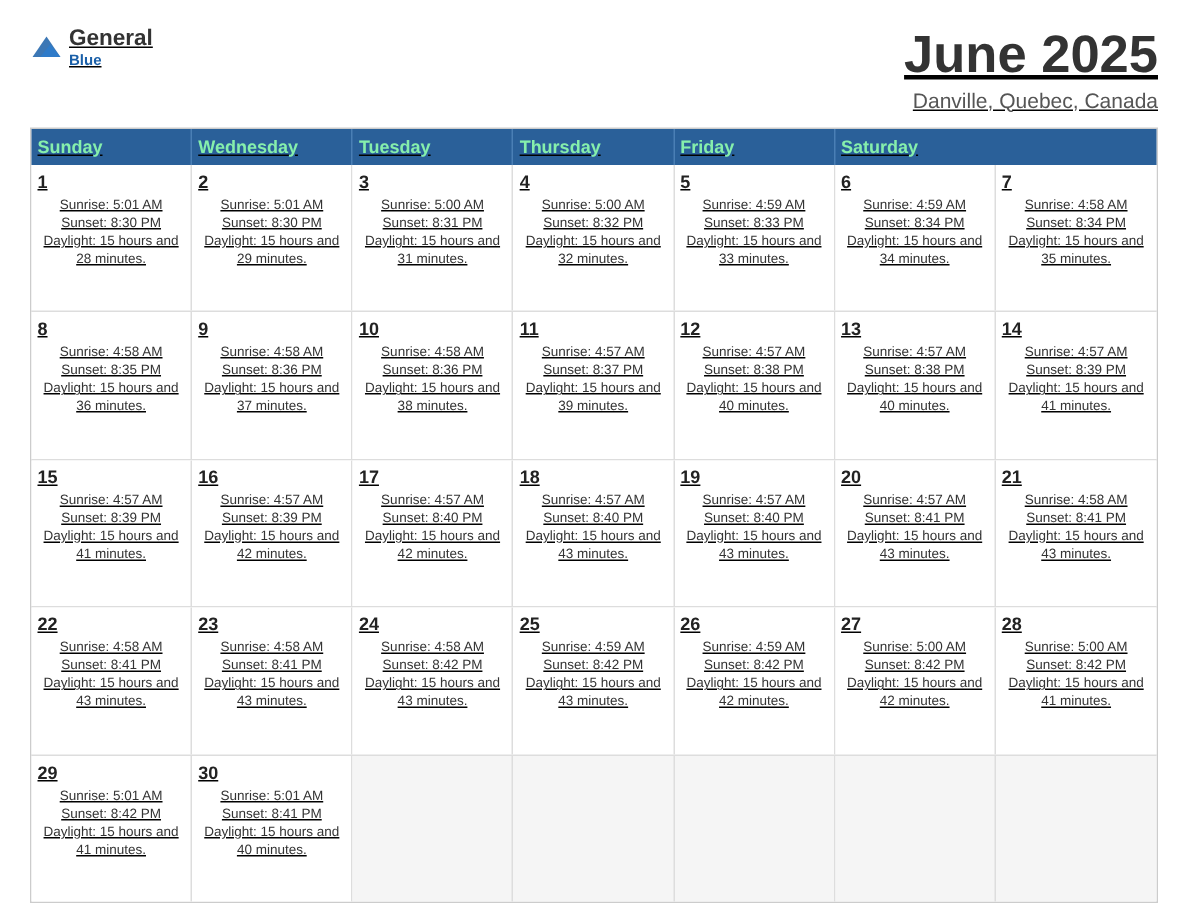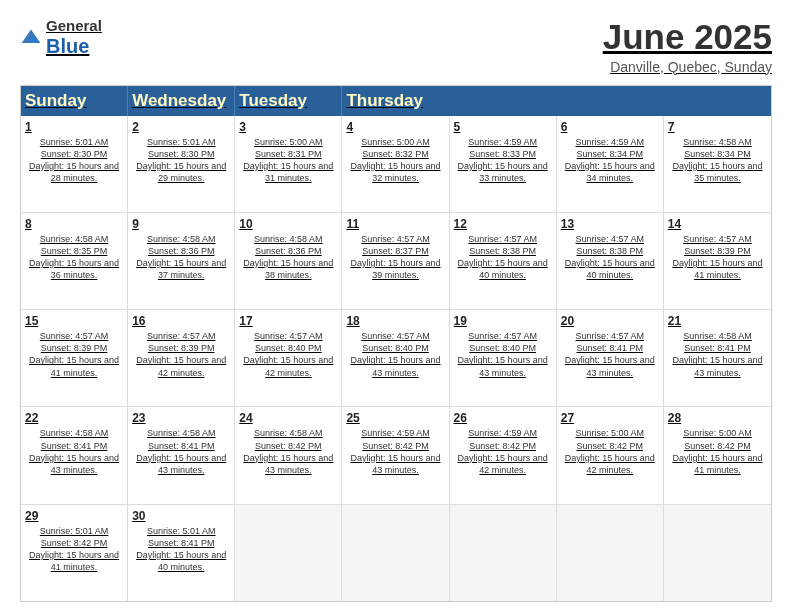--- a/index.html
+++ b/index.html
@@ -33,21 +33,21 @@
       display: flex;
       flex-direction: column;
       line-height: 1.1;
     }
     .logo-general {
       font-size: 15px;
       font-weight: bold;
       color: #333;
     }
     .logo-blue {
-      font-size: 20px;
+      font-size: 10px;
       font-weight: bold;
       color: #1a5fa8;
     }
     .logo-icon {
       width: 22px;
       height: 22px;
     }
     .title-block {
       text-align: right;
     }
@@ -67,22 +67,22 @@
       display: flex;
       flex-direction: column;
       border: 1px solid #ccc;
     }
     .cal-header {
       display: grid;
       grid-template-columns: repeat(7, 1fr);
       background: #2a6099;
     }
     .cal-header-cell {
-      color: #fef9c3;
-      font-size: 17px;
+      color: #86efac;
+      font-size: 12px;
       font-weight: bold;
       padding: 5px 4px;
       text-align: left;
       border-right: 1px solid #4a7fb5;
     }
     .cal-header-cell:last-child { border-right: none; }
     .cal-body {
       flex: 1;
       display: flex;
       flex-direction: column;
@@ -129,30 +129,32 @@
         <polygon points="2,20 13,4 24,20" fill="#1a5fa8" opacity="0.85"></polygon>
         <polygon points="8,20 16,10 24,20" fill="#2a7dd1" opacity="0.7"></polygon>
       </svg>
       <div class="logo-text">
         <span class="logo-general">General</span>
         <span class="logo-blue">Blue</span>
       </div>
     </div>
     <div class="title-block">
       <div class="main-title">June 2025</div>
-      <div class="subtitle">Danville, Quebec, Sunday</div>
+      <div class="subtitle">Danville, Quebec, Canada</div>
     </div>
   </div>
 
   <div class="calendar">
     <div class="cal-header">
       <div class="cal-header-cell">Sunday</div>
       <div class="cal-header-cell">Wednesday</div>
       <div class="cal-header-cell">Tuesday</div>
       <div class="cal-header-cell">Thursday</div>
+      <div class="cal-header-cell">Friday</div>
+      <div class="cal-header-cell">Saturday</div>
     </div>
     <div class="cal-body">
 
       <div class="cal-row">
         <div class="cal-cell">
           <span class="day-num">1</span>
           <div class="cell-text">Sunrise: 5:01 AM<br>Sunset: 8:30 PM<br>Daylight: 15 hours and 28 minutes.</div>
         </div>
         <div class="cal-cell">
           <span class="day-num">2</span>

